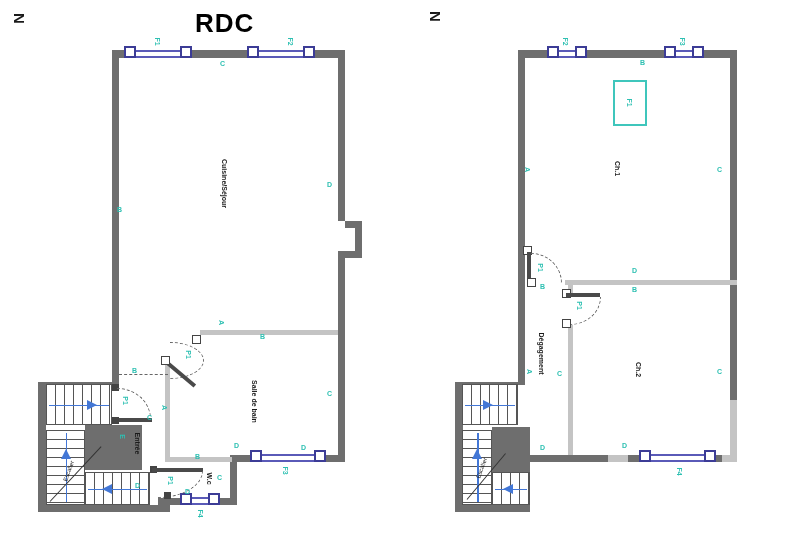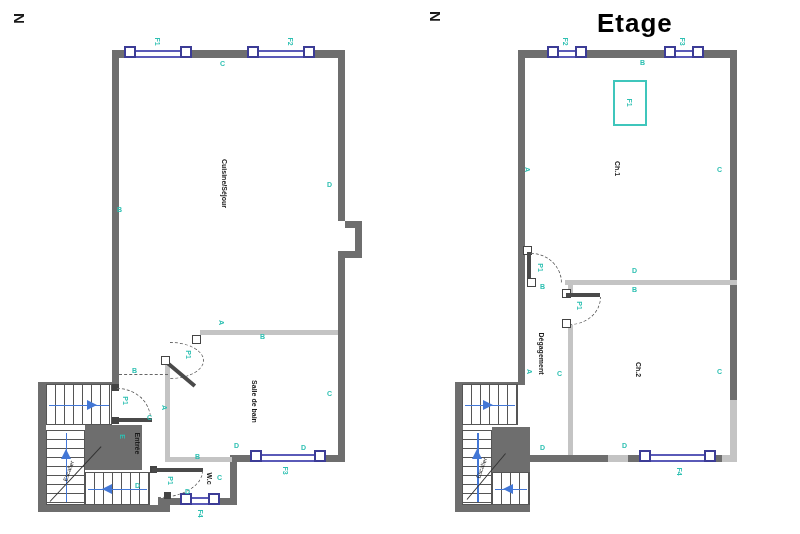--- a/index.html
+++ b/index.html
@@ -32,20 +32,21 @@
   .diag{height:0;border-top:1px solid #333;transform-origin:left center;}
   .stairtxt{font-size:6px;color:#1a1a1a;white-space:nowrap;}
   .velux{border:2px solid #3fc6bc;background:#fff;}
 </style>
 </head>
 <body>
 
 <div class="stage">
 
   <div class="ab north" style="left:14px;top:10px;">N</div>
+  <div class="ab title" style="left:195px;top:8px;">RDC</div>
 
   <div class="ab w" style="left:112px;top:50px;width:233px;height:8px;"></div>
   <div class="ab w" style="left:112px;top:50px;width:7px;height:340px;"></div>
   <div class="ab w" style="left:338px;top:50px;width:7px;height:171px;"></div>
   <div class="ab w" style="left:345px;top:221px;width:17px;height:7px;"></div>
   <div class="ab w" style="left:355px;top:221px;width:7px;height:37px;"></div>
   <div class="ab w" style="left:345px;top:251px;width:17px;height:7px;"></div>
   <div class="ab w" style="left:338px;top:251px;width:7px;height:211px;"></div>
   <div class="ab w" style="left:322px;top:455px;width:23px;height:7px;"></div>
   <div class="ab w" style="left:230px;top:455px;width:28px;height:7px;"></div>
@@ -132,21 +133,20 @@
   <div class="ab lbl r90" style="left:120px;top:433px;">E</div>
   <div class="ab lbl r90" style="left:162px;top:404px;">A</div>
   <div class="ab lbl" style="left:234px;top:442px;">D</div>
   <div class="ab lbl" style="left:195px;top:453px;">B</div>
   <div class="ab lbl" style="left:217px;top:474px;">C</div>
   <div class="ab lbl" style="left:185px;top:488px;">D</div>
   <div class="ab lbl" style="left:135px;top:482px;">D</div>
   <div class="ab lbl" style="left:301px;top:444px;">D</div>
 
   <div class="ab north" style="left:430px;top:8px;">N</div>
-  <div class="ab title" style="left:597px;top:8px;">Etage</div>
 
   <div class="ab w" style="left:518px;top:50px;width:219px;height:8px;"></div>
   <div class="ab w" style="left:518px;top:50px;width:7px;height:335px;"></div>
   <div class="ab w" style="left:730px;top:50px;width:7px;height:350px;"></div>
   <div class="ab lw" style="left:730px;top:400px;width:7px;height:55px;"></div>
   <div class="ab w" style="left:530px;top:455px;width:78px;height:7px;"></div>
   <div class="ab lw" style="left:608px;top:455px;width:20px;height:7px;"></div>
   <div class="ab w" style="left:628px;top:455px;width:17px;height:7px;"></div>
   <div class="ab w" style="left:716px;top:455px;width:6px;height:7px;"></div>
   <div class="ab lw" style="left:722px;top:455px;width:15px;height:7px;"></div>

